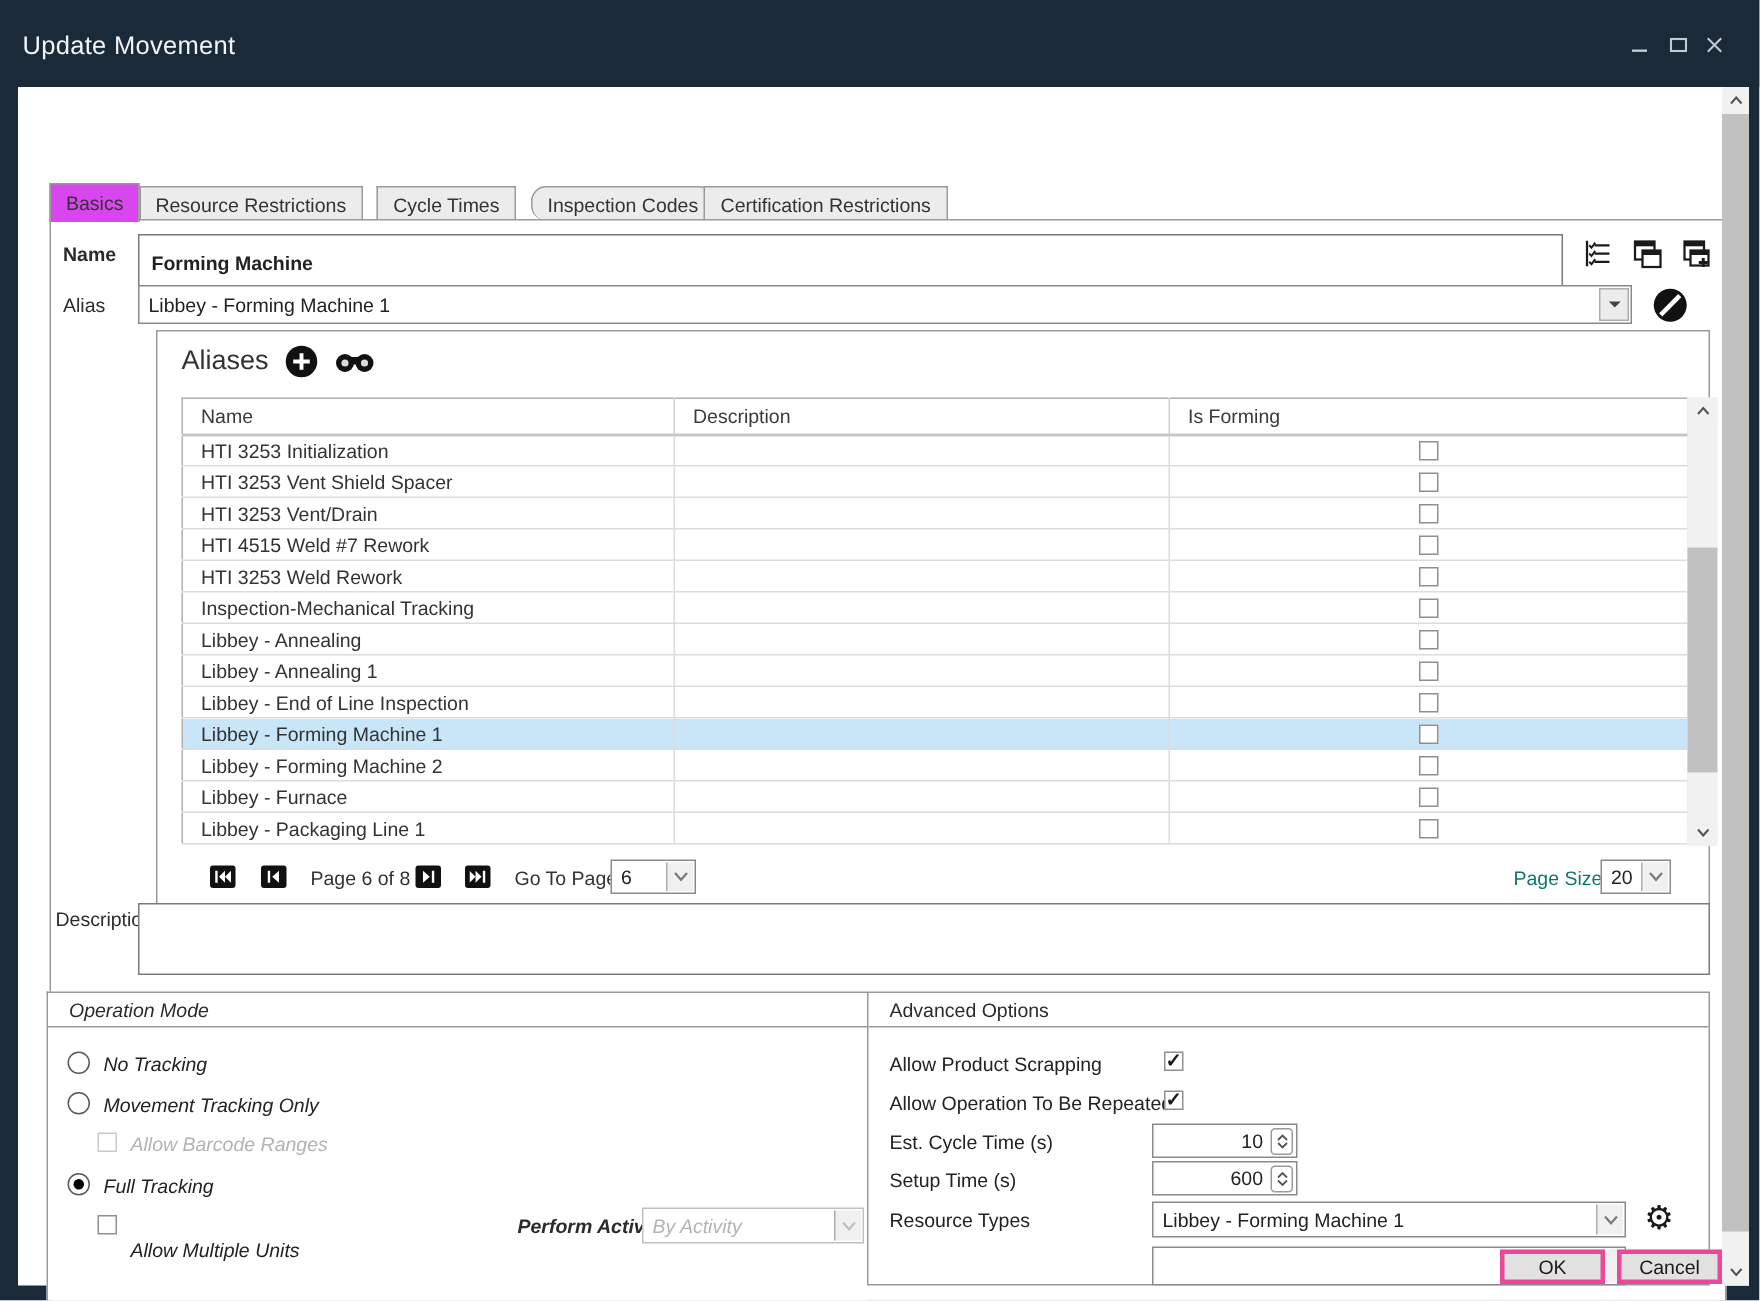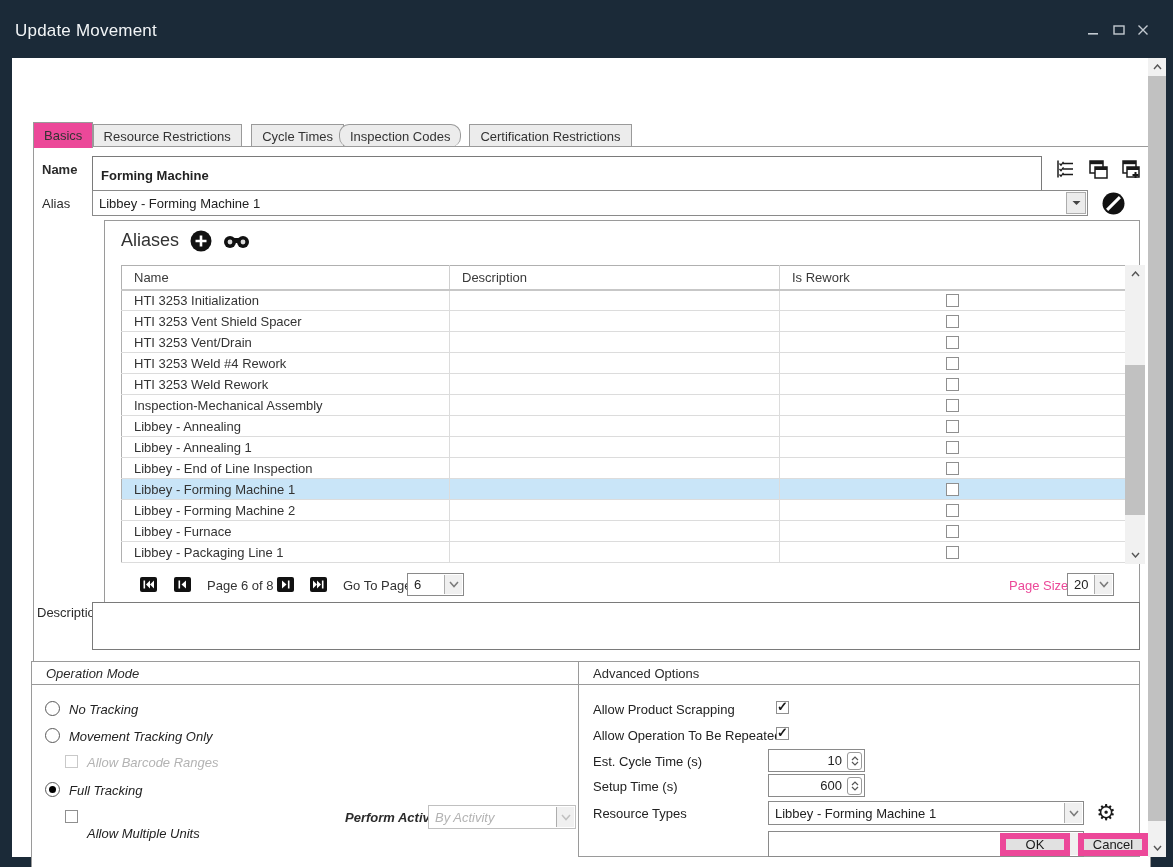--- a/index.html
+++ b/index.html
@@ -10,29 +10,29 @@
   #titlebar { position:absolute; left:0; top:0; width:1173px; height:58px; background:#1b2a38; }
   .title-text { position:absolute; left:15px; top:21px; color:#f2f5f7; font-size:17px; letter-spacing:.2px; }
   .win-btn { position:absolute; top:24px; width:20px; height:16px; cursor:default; }
   #content { position:absolute; left:12px; top:58px; width:1154px; height:799px; background:#ffffff; }
   
   .vscroll { position:absolute; background:#f1f1f1; }
   .vscroll .arrow { position:absolute; left:0; width:100%; height:18px; background:#f1f1f1; display:flex; align-items:center; justify-content:center; }
   .vscroll .thumb { position:absolute; left:0; width:100%; background:#c1c1c1; }
   
   .tab { position:absolute; top:66px; height:23px; background:#ececec; border:1px solid #9a9a9a; border-bottom:none; display:flex; align-items:center; padding:0 10px; font-size:13px; color:#333; }
-  .tab.active { top:64px; height:26px; background:#ec4899; z-index:5; font-weight:400; }
+  .tab.active { top:64px; height:26px; background:#d946ef; z-index:5; font-weight:400; }
   #tabpanel { position:absolute; left:21px; top:88px; width:1118px; height:769px; border:1px solid #9a9a9a; border-top:1px solid #9a9a9a; background:#fff; }
   
   .lbl { color:#2b2b2b; }
   .textbox { position:absolute; background:#fff; border:1px solid #7a7a7a; display:flex; align-items:center; padding:0 8px; }
   .combo { position:absolute; background:#fff; border:1px solid #8a8a8a; display:flex; align-items:center; padding:0 6px; }
   .combo .dd-btn { position:absolute; right:1px; top:1px; bottom:1px; width:20px; background:#ececec; border:1px solid #adadad; display:flex; align-items:center; justify-content:center; }
   .combo .dd-flat { position:absolute; right:1px; top:1px; bottom:1px; width:18px; background:#f0f0f0; border-left:1px solid #adadad; display:flex; align-items:center; justify-content:center; }
-  .btn { position:absolute; background:#e1e1e1; border:6px solid #ec4899; display:flex; align-items:center; justify-content:center; font-size:13px; color:#1a1a1a; }
+  .btn { position:absolute; background:#e1e1e1; border:3px solid #ec4899; display:flex; align-items:center; justify-content:center; font-size:13px; color:#1a1a1a; }
   
   #aliases-panel { position:absolute; left:92px; top:162px; width:1036px; height:430px; border:1px solid #9a9a9a; background:#fff; }
   .aliases-title { position:absolute; left:16px; top:9px; font-size:18px; color:#333; }
   
   #alias-table { position:absolute; left:16px; top:44px; width:1004px; border:1px solid #b0b0b0; border-collapse:collapse; table-layout:fixed; }
   #alias-table th { height:24px; text-align:left; font-weight:400; color:#3a3a3a; padding:0 12px; border-right:1px solid #d0d0d0; border-bottom:2px solid #c7c7c7; background:#fff; font-size:13px; }
   #alias-table td { height:21px; padding:0 12px; border-right:1px solid #dcdcdc; border-bottom:1px solid #dcdcdc; color:#333; font-size:13px; white-space:nowrap; overflow:hidden; }
   #alias-table tr.selected td { background:#c9e5f8; }
   .cb { width:13px; height:13px; border:1px solid #8f8f8f; background:#fff; display:inline-block; position:relative; }
   .cb.checked::after { content:"✓"; position:absolute; left:0px; top:-3px; font-size:13px; font-weight:bold; color:#1a1a1a; }
@@ -78,21 +78,21 @@
         </svg>
     </div>
   </div>
 
   <div id="content">
 
     <div id="tabstrip">
         <div class="tab active" style="left: 21px;">Basics</div>
         <div class="tab" style="left: 80.6px;">Resource Restrictions</div>
         <div class="tab" style="left: 239.2px;">Cycle Times</div>
-        <div class="tab" style="left: 327px; border-radius: 10px;">Inspection Codes</div>
+        <div class="tab" style="left: 342px; border-radius: 10px;">Inspection Codes</div>
         <div class="tab" style="left: 457.4px;">Certification Restrictions</div>
       </div>
 
     <div id="tabpanel"></div>
 
     <div class="abs lbl" style="left:30px; top:104px; font-weight:bold;">Name</div>
     <div class="textbox" style="left:80px; top:98px; width:950px; height:39px; font-weight:bold;">
       <span>Forming Machine</span>
     </div>
     <div class="icon-btn" style="left:1042px; top:100px; width:22px; height:22px;">
@@ -157,21 +157,21 @@
       <table id="alias-table">
         <colgroup>
             <col style="width:328px">
             <col style="width:330px">
             <col style="width:346px">
           </colgroup>
         <thead>
           <tr>
             <th>Name</th>
             <th>Description</th>
-            <th>Is Rework</th>
+            <th>Is Forming</th>
           </tr>
         </thead>
         <tbody>
             <tr>
     <td>HTI 3253 Initialization</td>
     <td></td>
     <td>
                 <span class="cb"></span>
               </td>
   </tr>
@@ -183,35 +183,35 @@
               </td>
   </tr>
             <tr>
     <td>HTI 3253 Vent/Drain</td>
     <td></td>
     <td>
                 <span class="cb"></span>
               </td>
   </tr>
             <tr>
-    <td>HTI 3253 Weld #4 Rework</td>
+    <td>HTI 4515 Weld #7 Rework</td>
     <td></td>
     <td>
                 <span class="cb"></span>
               </td>
   </tr>
             <tr>
     <td>HTI 3253 Weld Rework</td>
     <td></td>
     <td>
                 <span class="cb"></span>
               </td>
   </tr>
             <tr>
-    <td>Inspection-Mechanical Assembly</td>
+    <td>Inspection-Mechanical Tracking</td>
     <td></td>
     <td>
                 <span class="cb"></span>
               </td>
   </tr>
             <tr>
     <td>Libbey - Annealing</td>
     <td></td>
     <td>
                 <span class="cb"></span>
@@ -305,21 +305,21 @@
       </div>
       <div class="abs" style="left:238px; top:357px; color:#333;">Go To Page</div>
       <div class="combo" style="left:302px; top:352px; width:57px; height:23px;">
         <span>6</span>
         <span class="dd-flat">
           <svg width="10" height="7" viewBox="0 0 10 7">
               <path d="M1 1 L5 5.5 L9 1" stroke="#7a7a7a" stroke-width="1.5" fill="none"></path>
             </svg>
         </span>
       </div>
-      <div class="abs" style="left:904px; top:357px; color:#ec4899;">Page Size</div>
+      <div class="abs" style="left:904px; top:357px; color:#0f766e;">Page Size</div>
       <div class="combo" style="left:962px; top:352px; width:47px; height:23px;">
         <span>20</span>
         <span class="dd-flat">
           <svg width="10" height="7" viewBox="0 0 10 7">
               <path d="M1 1 L5 5.5 L9 1" stroke="#7a7a7a" stroke-width="1.5" fill="none"></path>
             </svg>
         </span>
       </div>
       <div class="btn" style="left:852px; top:390px; width:74px; height:23px;">OK</div>
       <div class="btn" style="left:937px; top:390px; width:74px; height:23px;">Cancel</div>

